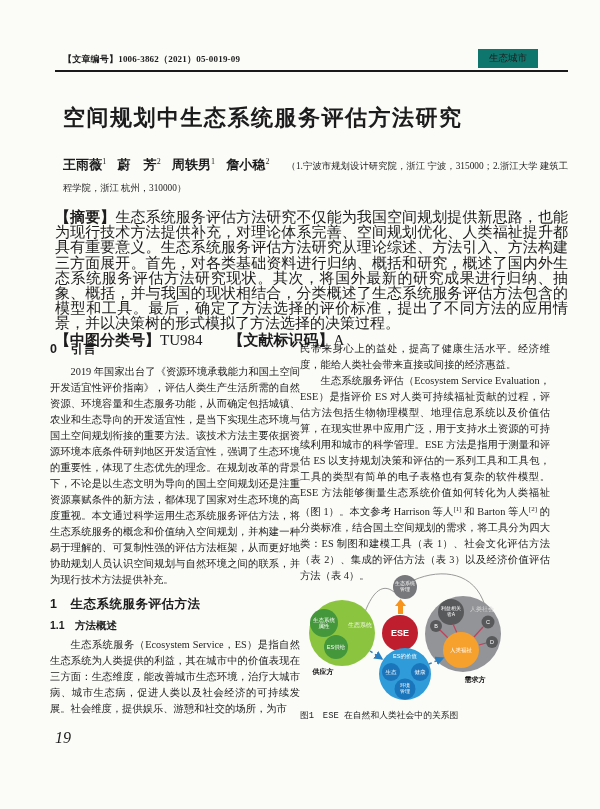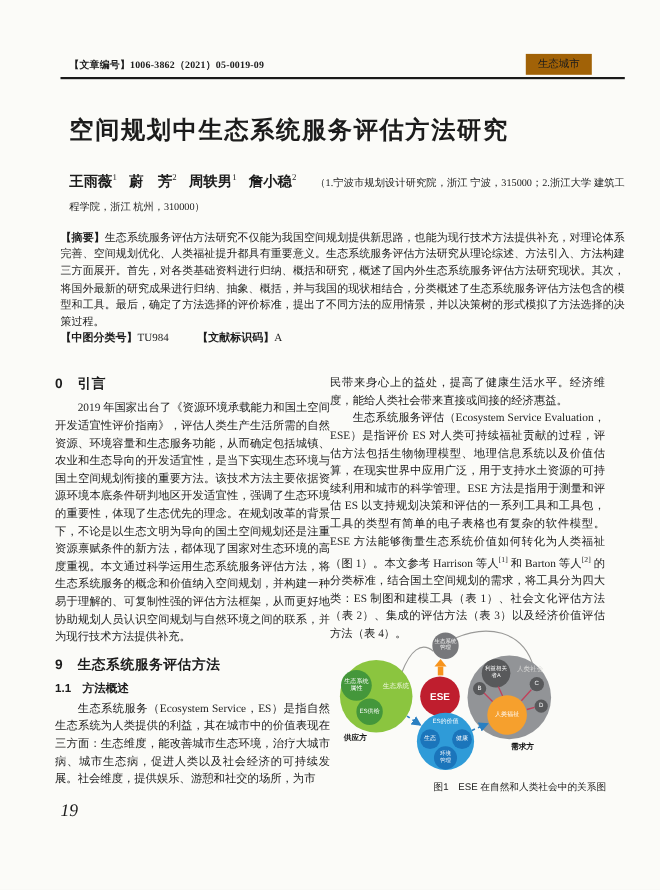--- a/index.html
+++ b/index.html
@@ -4,49 +4,49 @@
 <style>
   html,body { margin:0; padding:0; background:#e9e9e7; }
   .page {
     position:relative; width:600px; height:809px; margin:0 auto;
     background:#fbfbf8; overflow:hidden; color:#1c1c1c;
     font-family:"Liberation Serif","DejaVu Serif",serif;
   }
   
   .header-row { position:absolute; left:55px; top:46px; width:513px; height:24px; }
   .article-no { position:absolute; left:8px; bottom:4px; font-size:9px; font-weight:bold; letter-spacing:.2px; }
-  .badge { position:absolute; right:30px; bottom:2px; background:#a16207; padding:3px 11px; font-size:9.5px; font-family:"Liberation Sans","DejaVu Sans",sans-serif; }
+  .badge { position:absolute; right:30px; bottom:2px; background:#0f766e; padding:3px 11px; font-size:9.5px; font-family:"Liberation Sans","DejaVu Sans",sans-serif; }
   .rule { position:absolute; left:55px; top:70px; width:513px; height:2px; background:#1a1a1a; }
   
   .title { position:absolute; left:63px; top:103px; font-family:"Liberation Sans","DejaVu Sans",sans-serif; font-size:22px; font-weight:700; letter-spacing:1.5px; }
   .authors-block { position:absolute; left:63px; top:152px; width:505px; line-height:19px; text-align:justify; }
   .author { font-size:13px; font-weight:700; margin-right:11px; white-space:nowrap; }
   .author sup { font-size:8px; font-weight:400; }
   .affiliation { font-size:9.3px; margin-left:6px; }
   
-  .meta-block { position:absolute; left:55px; top:209px; width:513px; font-size:10px; line-height:15.2px; text-align:justify; }
+  .meta-block { position:absolute; left:55px; top:209px; width:513px; font-size:15px; line-height:15.2px; text-align:justify; }
   .meta-block p { margin:0; }
   .mlabel { font-weight:700; font-family:"Liberation Sans","DejaVu Sans",sans-serif; }
   .clc-line .gap { display:inline-block; width:26px; }
   
   .columns { position:absolute; left:50px; top:341px; width:513px; display:flex; }
   .col { width:250px; position:relative; }
   .body-p { margin:0; font-size:10.3px; line-height:16px; text-align:justify; }
   .indent { text-indent:2em; }
   .sec-h { margin:8px 0 6px; font-family:"Liberation Sans","DejaVu Sans",sans-serif; font-weight:700; font-size:12.5px; letter-spacing:.5px; }
   .sec-h.first { margin-top:0; }
   .subsec-h { margin:4px 0 4px; font-family:"Liberation Sans","DejaVu Sans",sans-serif; font-weight:700; font-size:10.5px; }
   
   .figure-block { position:absolute; top:227px; left:0; width:251px; }
   .figure-canvas { position:relative; width:251px; height:138px; }
   .figure-canvas svg { overflow:visible; display:block; }
   .flabel { position:absolute; transform:translate(-50%,-50%); color:#fff; text-align:center;
             font-family:"Liberation Sans","DejaVu Sans",sans-serif; line-height:1.12; }
   .flabel.dark { color:#111; font-weight:700; }
-  .caption { margin:4px 0 0; text-align:right; font-family:Liberation Sans, sans-serif; font-size:8.8px; }
+  .caption { margin:4px 0 0; text-align:left; font-family:Liberation Mono, monospace; font-size:8.8px; }
   .caption2 { margin:3px 0 0; text-align:center; font-family:"Liberation Sans","DejaVu Sans",sans-serif; font-size:8.8px; }
   
   .page-footer { position:absolute; left:55px; top:729px; width:513px; display:flex; justify-content:space-between; align-items:baseline; }
   .journal-line { font-size:9px; }
   .page-num { font-size:16px; margin-right:14px;font-style:italic; }
   .copyright { position:absolute; left:0; top:781px; font-size:9.5px; color:#aeaeac; letter-spacing:.2px; white-space:nowrap; }
   sup.ref { font-size:7px; }
 </style>
 </head>
 <body>
@@ -68,21 +68,21 @@
   <div class="meta-block">
     <p><span class="mlabel">【摘要】</span><span>生态系统服务评估方法研究不仅能为我国空间规划提供新思路，也能为现行技术方法提供补充，对理论体系完善、空间规划优化、人类福祉提升都具有重要意义。生态系统服务评估方法研究从理论综述、方法引入、方法构建三方面展开。首先，对各类基础资料进行归纳、概括和研究，概述了国内外生态系统服务评估方法研究现状。其次，将国外最新的研究成果进行归纳、抽象、概括，并与我国的现状相结合，分类概述了生态系统服务评估方法包含的模型和工具。最后，确定了方法选择的评价标准，提出了不同方法的应用情景，并以决策树的形式模拟了方法选择的决策过程。</span></p>
     <p class="clc-line"><span class="mlabel">【中图分类号】</span><span>TU984</span><span class="gap"></span><span class="mlabel">【文献标识码】</span><span>A</span></p>
   </div>
 
   <div class="columns">
 
     <div class="col">
       <h3 class="sec-h first">0　引言</h3>
       <p class="body-p indent">2019 年国家出台了《资源环境承载能力和国土空间开发适宜性评价指南》，评估人类生产生活所需的自然资源、环境容量和生态服务功能，从而确定包括城镇、农业和生态导向的开发适宜性，是当下实现生态环境与国土空间规划衔接的重要方法。该技术方法主要依据资源环境本底条件研判地区开发适宜性，强调了生态环境的重要性，体现了生态优先的理念。在规划改革的背景下，不论是以生态文明为导向的国土空间规划还是注重资源禀赋条件的新方法，都体现了国家对生态环境的高度重视。本文通过科学运用生态系统服务评估方法，将生态系统服务的概念和价值纳入空间规划，并构建一种易于理解的、可复制性强的评估方法框架，从而更好地协助规划人员认识空间规划与自然环境之间的联系，并为现行技术方法提供补充。</p>
-      <h3 class="sec-h">9　生态系统服务评估方法</h3>
+      <h3 class="sec-h">1　生态系统服务评估方法</h3>
       <h4 class="subsec-h">1.1　方法概述</h4>
       <p class="body-p indent">生态系统服务（Ecosystem Service，ES）是指自然生态系统为人类提供的利益，其在城市中的价值表现在三方面：生态维度，能改善城市生态环境，治疗大城市病、城市生态病，促进人类以及社会经济的可持续发展。社会维度，提供娱乐、游憩和社交的场所，为市</p>
     </div>
 
     <div class="col">
       <p class="body-p">民带来身心上的益处，提高了健康生活水平。经济维度，能给人类社会带来直接或间接的经济惠益。</p>
       <p class="body-p indent"><span>生态系统服务评估（Ecosystem Service Evaluation，ESE）是指评价 ES 对人类可持续福祉贡献的过程，评估方法包括生物物理模型、地理信息系统以及价值估算，在现实世界中应用广泛，用于支持水土资源的可持续利用和城市的科学管理。ESE 方法是指用于测量和评估 ES 以支持规划决策和评估的一系列工具和工具包，工具的类型有简单的电子表格也有复杂的软件模型。ESE 方法能够衡量生态系统价值如何转化为人类福祉（图 1）。本文参考 Harrison 等人</span><sup class="ref">[1]</sup><span> 和 Barton 等人</span><sup class="ref">[2]</sup><span> 的分类标准，结合国土空间规划的需求，将工具分为四大类：ES 制图和建模工具（表 1）、社会文化评估方法（表 2）、集成的评估方法（表 3）以及经济价值评估方法（表 4）。</span></p>
 
       <div class="figure-block">
         <div class="figure-canvas">

